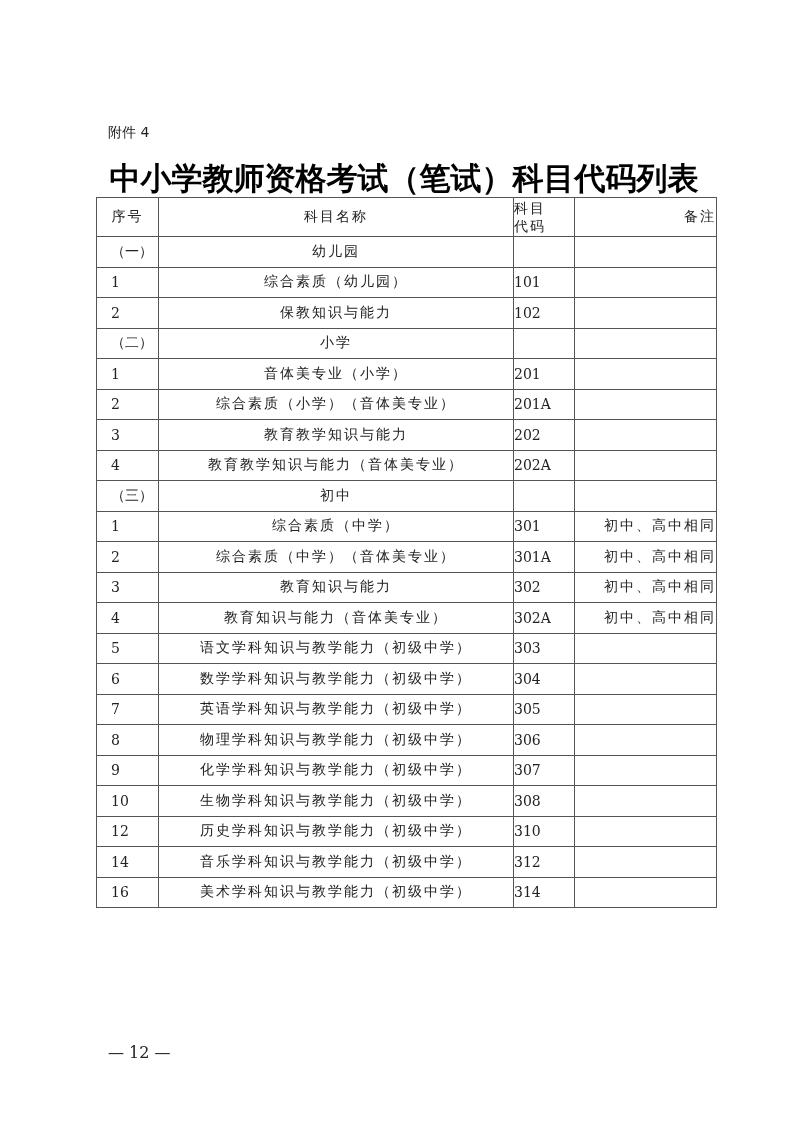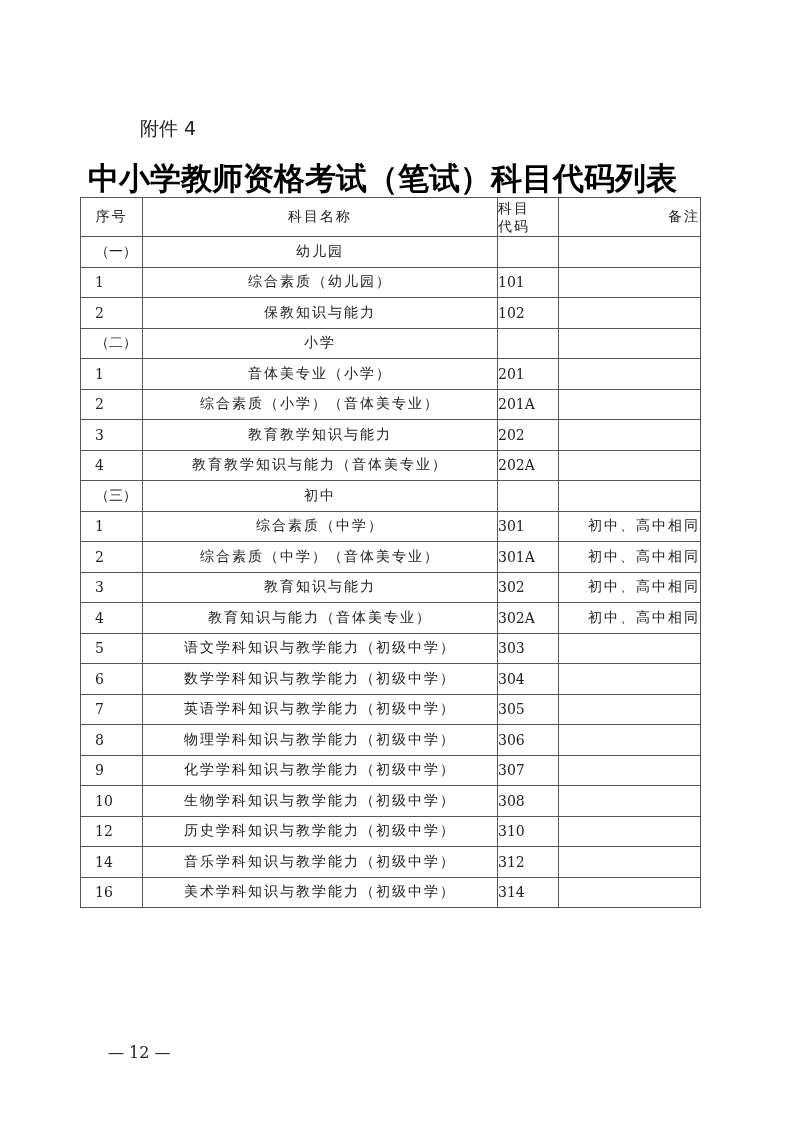--- a/index.html
+++ b/index.html
@@ -1,23 +1,23 @@
 <!DOCTYPE html>
 <html><head>
 <meta charset="utf-8">
 <style>
   html, body { margin: 0; padding: 0; background: #ffffff; }
   body { width: 800px; height: 1131px; position: relative; overflow: hidden;
          font-family: "DejaVu Serif", "Liberation Serif", serif; color: #111; }
-  .attach { position: absolute; left: 108px; top: 116px; font-size: 19px;
-            font-family: "DejaVu Sans", sans-serif; color: #222; margin-left: 32px; }
-  .title { position: absolute; left: 88px; width: 616px; top: 158px; text-align: left;
+  .attach { position: absolute; left: 108px; top: 124px; font-size: 14px;
+            font-family: "DejaVu Sans", sans-serif; color: #222; }
+  .title { position: absolute; left: 96px; width: 616px; top: 158px; text-align: center;
            font-size: 31px; font-weight: bold; letter-spacing: 0px; color: #000;
            font-family: "DejaVu Serif", serif; white-space: nowrap; }
-  table { position: absolute; left: 80px; top: 197px; border-collapse: collapse;
+  table { position: absolute; left: 96px; top: 197px; border-collapse: collapse;
           width: 617px; table-layout: fixed; }
   td, th { border: 1px solid #555; font-weight: normal; font-size: 14px;
            height: 29.5px; padding: 0; font-family: "DejaVu Sans", sans-serif; color: #222; }
   th { height: 38px; font-size: 14px; }
   .c-no { width: 62px; text-align: left; padding-left: 14px; box-sizing: border-box; }
   .c-name { width: 354px; text-align: center; letter-spacing: 2px; }
   .c-code { width: 60px; text-align: left; font-family: "DejaVu Serif", serif; font-size: 14px; }
   .c-note { width: 141px; text-align: right; letter-spacing: 2px; }
   th.c-no { text-align: center; padding-left: 0; letter-spacing: 2px; }
   th.c-code { font-family: "DejaVu Sans", sans-serif; font-size: 14px; line-height: 18px; letter-spacing: 2px; }

